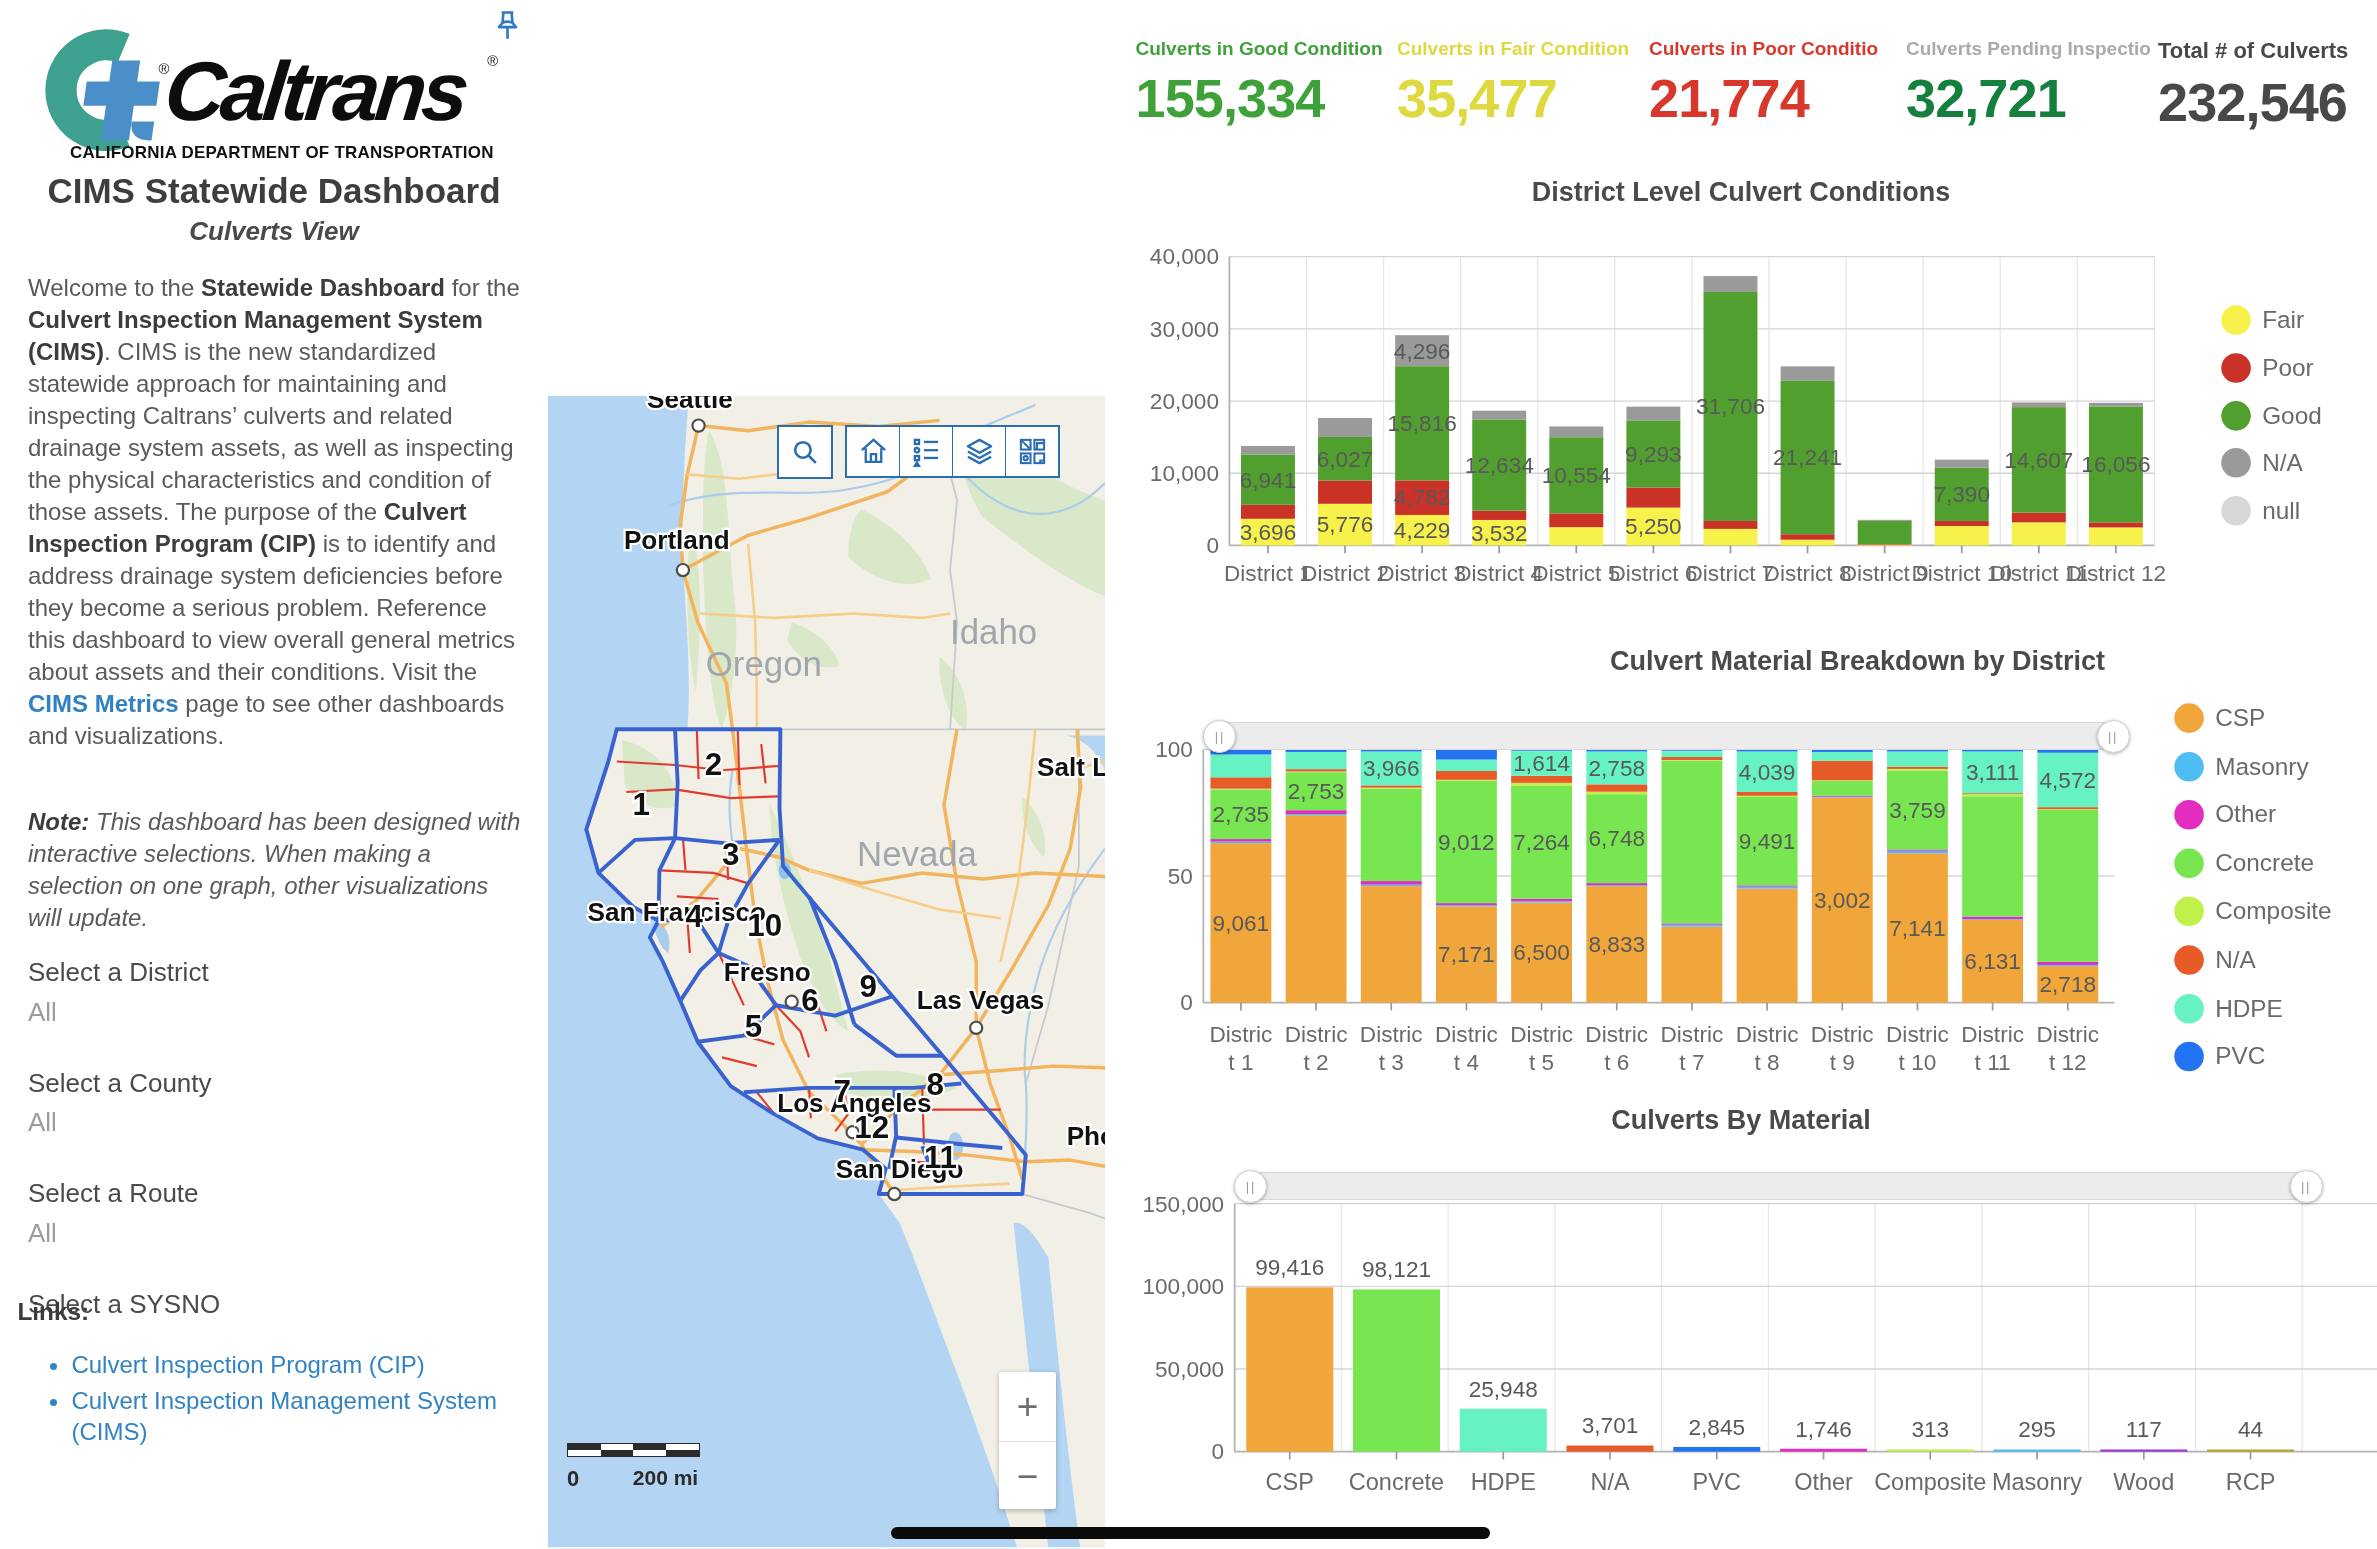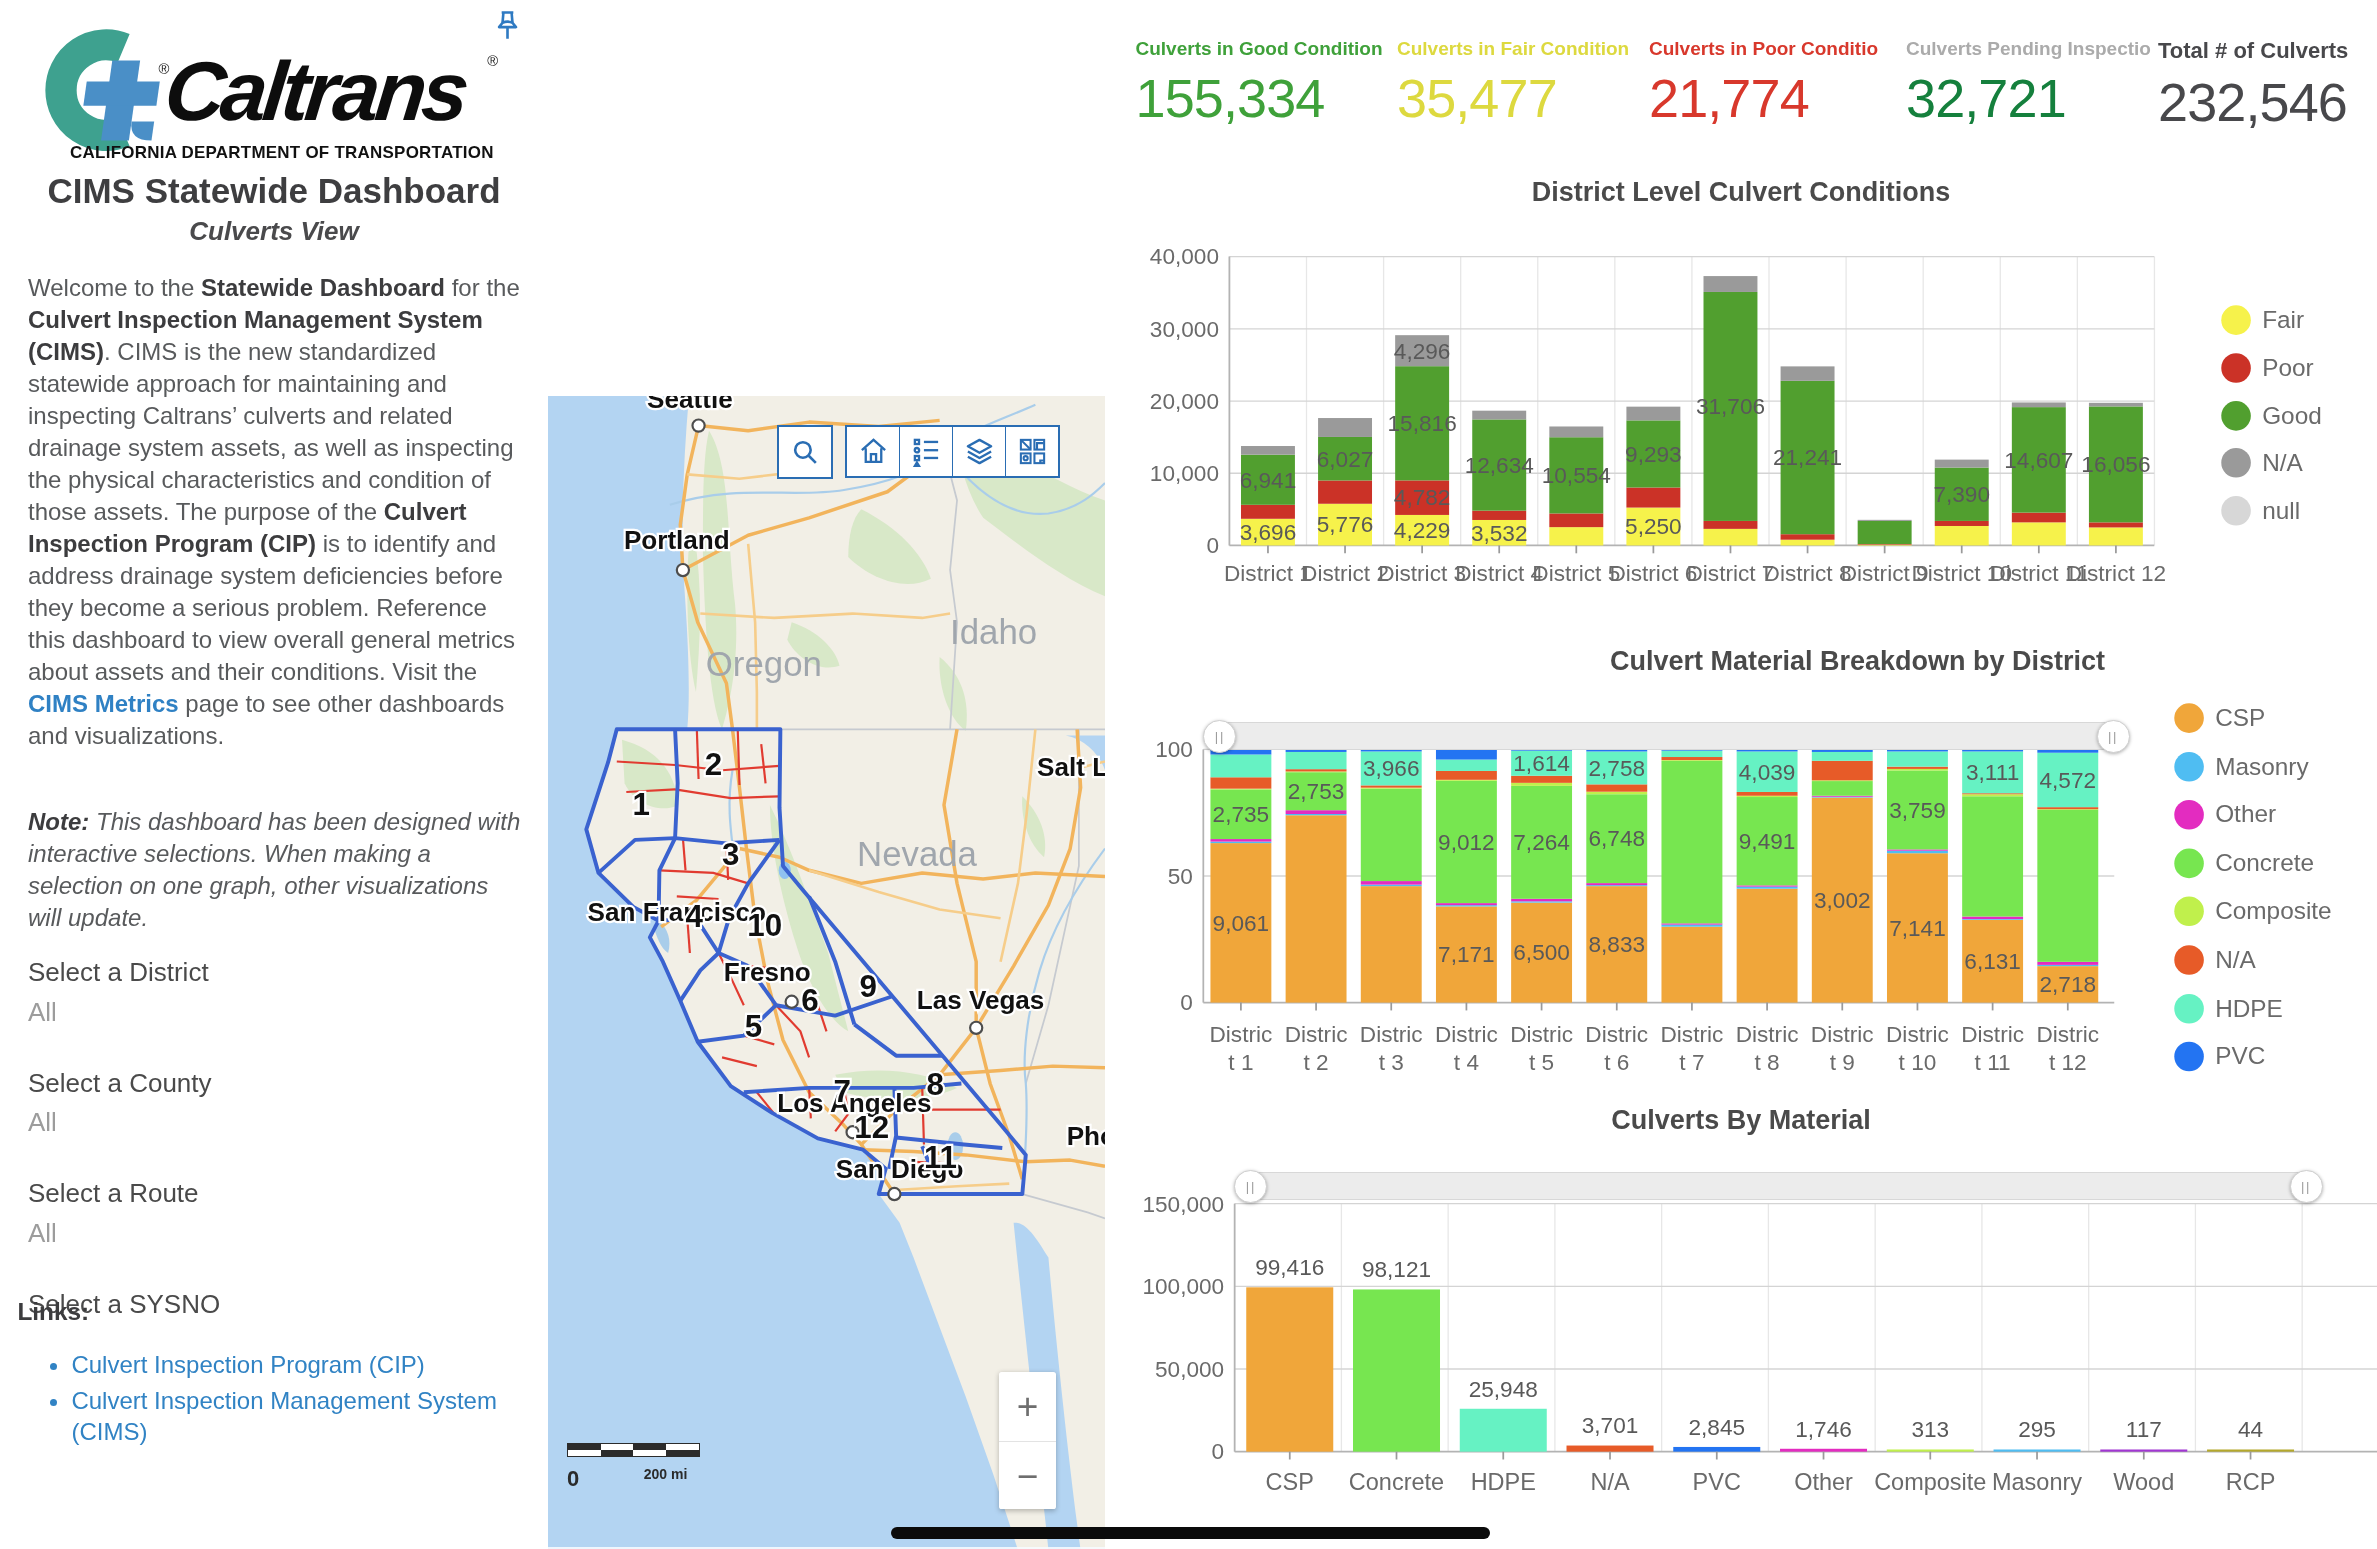--- a/index.html
+++ b/index.html
@@ -29,29 +29,29 @@
   .map-group{position:absolute;display:flex;background:#fff;border:2.6px solid #2a6db3;box-sizing:border-box;}
   .map-group .gbtn{width:52px;height:49px;display:flex;align-items:center;justify-content:center;cursor:pointer;border-left:1.7px solid #2a6db3;}
   .map-group .gbtn:first-child{border-left:none;}
   #zoom-ctl{left:451px;top:976px;width:57px;height:137px;background:#fff;border-radius:2.6px;box-shadow:0 1.7px 5.2px rgba(0,0,0,.25);}
   .zbtn{width:57px;height:69px;display:flex;align-items:center;justify-content:center;font-size:37px;color:#6e6e6e;cursor:pointer;}
   #zoom-in{border-bottom:1.7px solid #e3e3e3;}
   #scalebar{left:19px;top:1047px;width:131px;height:12.2px;border:1.7px solid #2b2b2b;background:
      linear-gradient(90deg,#2b2b2b 0 25%,#fff 25% 50%,#2b2b2b 50% 75%,#fff 75% 100%) top/100% 50% no-repeat,
      linear-gradient(90deg,#fff 0 25%,#2b2b2b 25% 50%,#fff 50% 75%,#2b2b2b 75% 100%) bottom/100% 50% no-repeat;}
   #scale-zero{left:19px;top:1070px;font-size:22px;font-weight:bold;color:#2b2b2b;}
-  #scale-text{left:61px;top:1070px;width:113px;text-align:center;font-size:14px;font-weight:bold;color:#2b2b2b;}
+  #scale-text{left:61px;top:1070px;width:113px;text-align:center;font-size:21px;font-weight:bold;color:#2b2b2b;}
   #attrib{left:0;top:1151px;width:557px;height:27px;background:rgba(248,251,255,.85);display:flex;align-items:center;justify-content:space-between;font-size:18.3px;color:#454545;}
   #attrib .at-left{margin-left:5.2px;}
   #attrib .at-right{margin-right:12.2px;}
   
   #kpi-row{left:1105px;top:0;width:1272px;height:165px;}
   .kpi{position:absolute;top:38px;}
   .kpi .klabel{font-size:19px;font-weight:bold;margin-bottom:7px;white-space:nowrap;}
-  .kpi .kvalue{font-size:54px;font-weight:normal;letter-spacing:-0.9px;white-space:nowrap;}
+  .kpi .kvalue{font-size:54px;font-weight:bold;letter-spacing:-0.9px;white-space:nowrap;}
   .chart-sec{background:#fff;}
   #district-chart{left:1105px;top:165px;width:1272px;height:446px;}
   #material-chart{left:1105px;top:611px;width:1505px;height:470px;text-decoration:underline;}
   #bottom-chart{left:1105px;top:1081px;width:1272px;height:469px;}
   .chart-title{position:absolute;left:0;width:100%;text-align:center;font-size:27px;font-weight:bold;color:#4a4a4a;}
   .chart-svg{position:absolute;left:0;top:0;}
   .hslider{position:absolute;height:26px;background:#ececec;border:0.9px solid #d8d8d8;border-radius:14px;}
   .hhandle{position:absolute;top:-3.5px;width:31px;height:31px;background:#fff;border:0.9px solid #cfcfcf;border-radius:50%;
            box-shadow:0 0.9px 3.5px rgba(0,0,0,.3);display:flex;align-items:center;justify-content:center;
            font-size:13px;color:#9b9b9b;letter-spacing:1.7px;cursor:ew-resize;}

